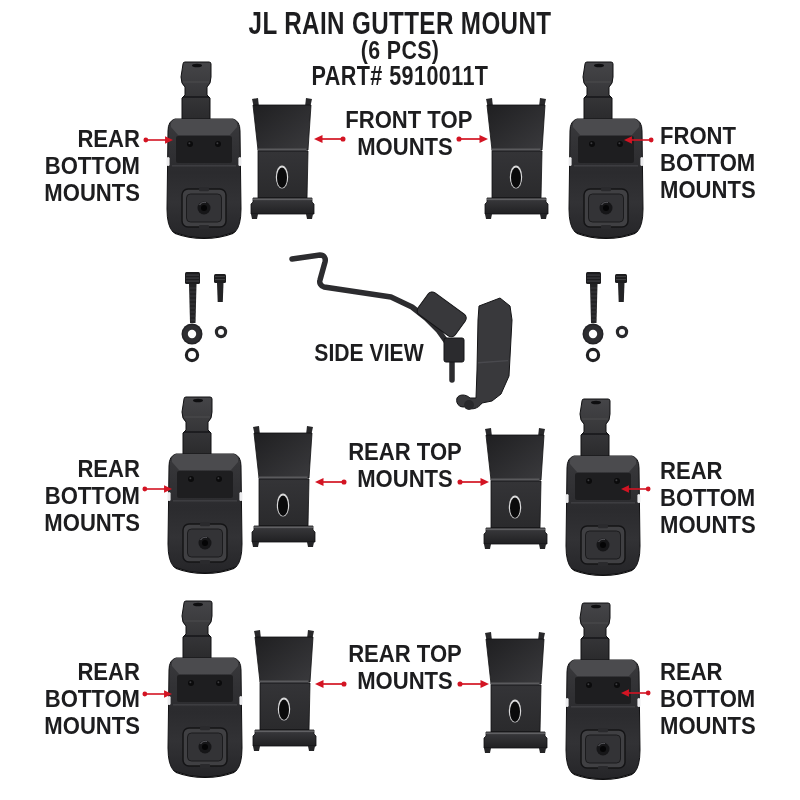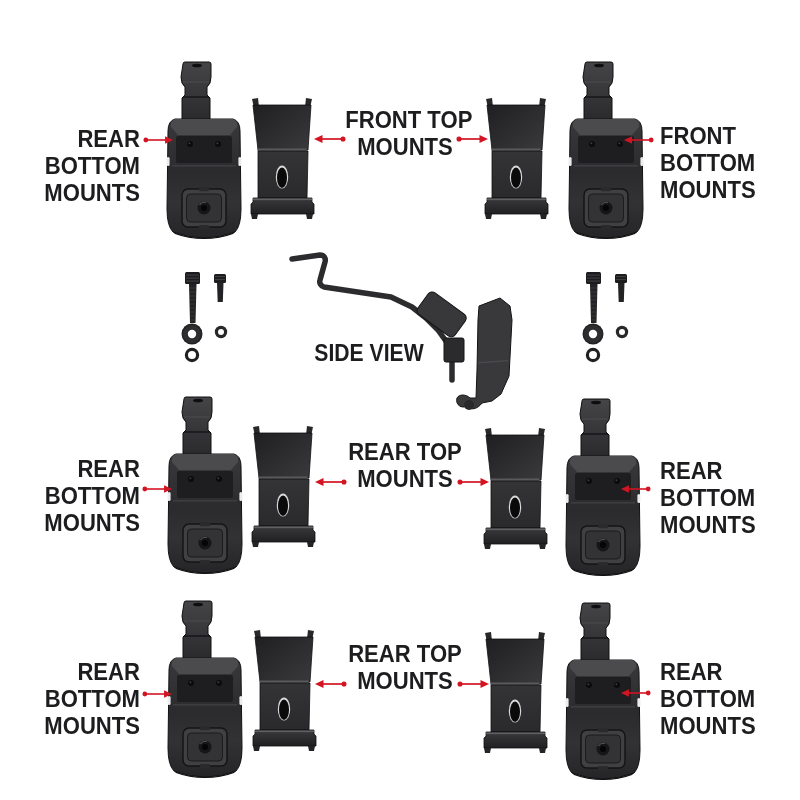--- a/index.html
+++ b/index.html
@@ -129,20 +129,25 @@
           <rect x="133" y="51" width="46" height="27" rx="5" fill="#38383b" stroke="#141416"></rect>
         </g>
         <rect x="158" y="88" width="20" height="24" rx="2" fill="#2b2b2e" stroke="#141416"></rect>
         <path d="M193,56 L214,48 L224,56 L226,70 L223,126 L215,144 L206,151 L196,153 C192,159 184,161 181,156 C176,159 169,155 171,148 C173,144 180,144 184,148 L190,148 L191,120 L192,70 Z" fill="#39393c" stroke="#141416" stroke-width="1"></path>
         <rect x="192" y="112" width="30" height="1.4" fill="#55555a" opacity=".6" transform="rotate(-4 192 112)"></rect>
         <circle cx="183" cy="155" r="5" fill="#29292c"></circle>
       </symbol>
     </defs>
   </svg>
 
+  <header class="title">
+    <div class="t1">JL RAIN GUTTER MOUNT</div>
+    <div class="t2">(6 PCS)</div>
+    <div class="t3">PART# 5910011T</div>
+  </header>
 
   <div class="label ra" style="left:28px;top:125px;width:112px">
     <div>REAR</div>
     <div>BOTTOM</div>
     <div>MOUNTS</div>
   </div>
   <svg class="part" style="left:166px;top:61px" width="76" height="178">
       <use href="#sym-bracket"></use>
     </svg>
   <svg class="part" style="left:249px;top:98px" width="66" height="124">

